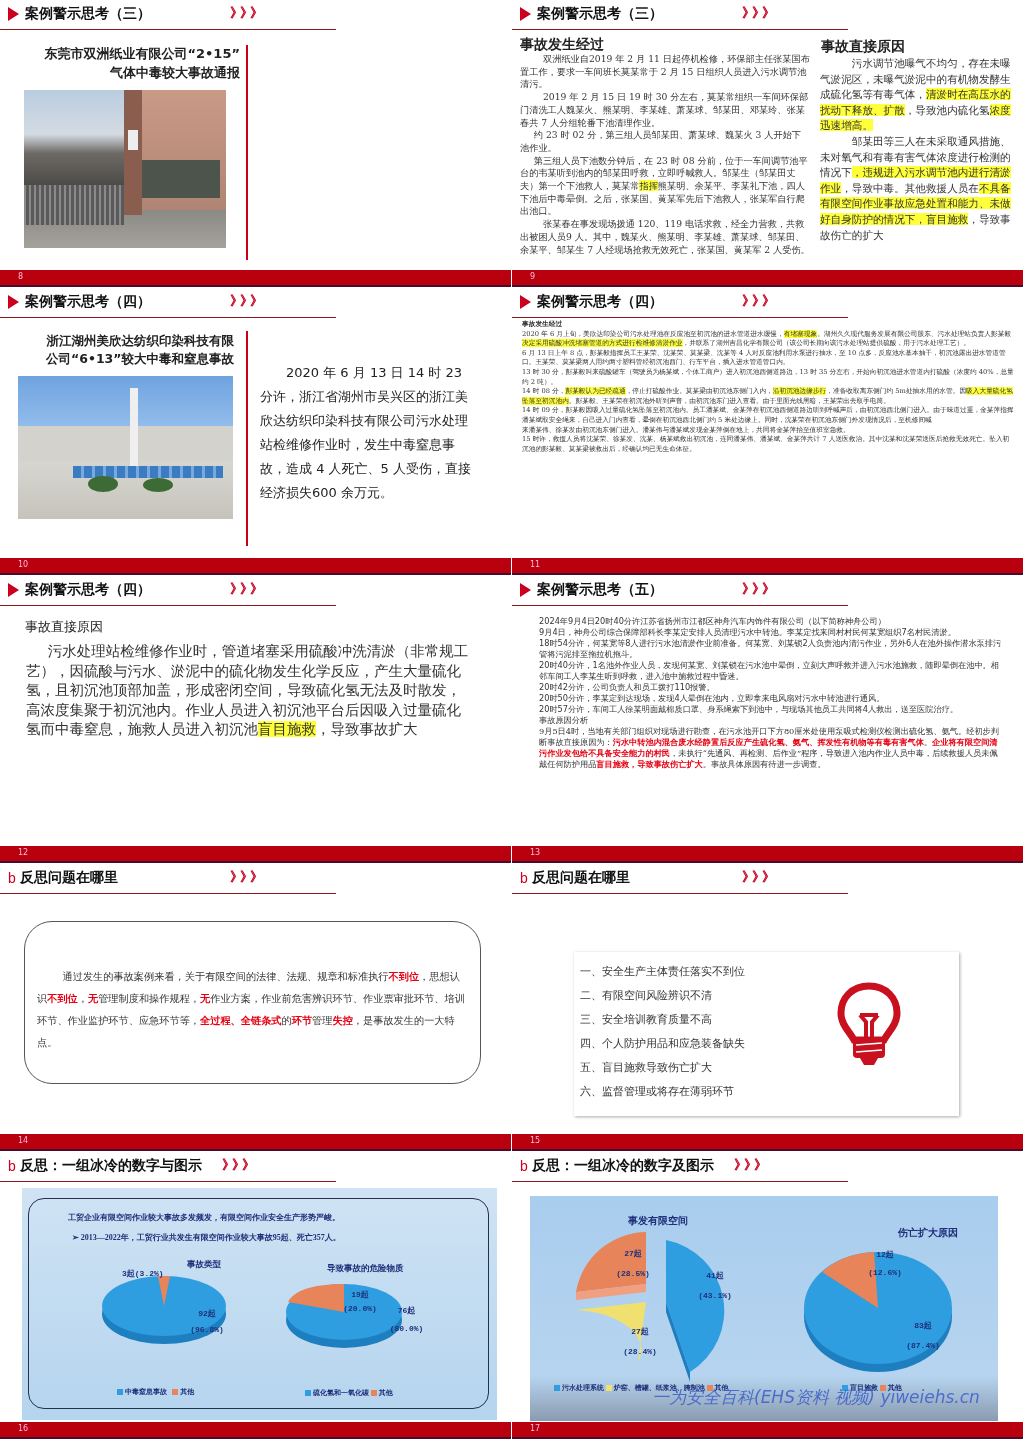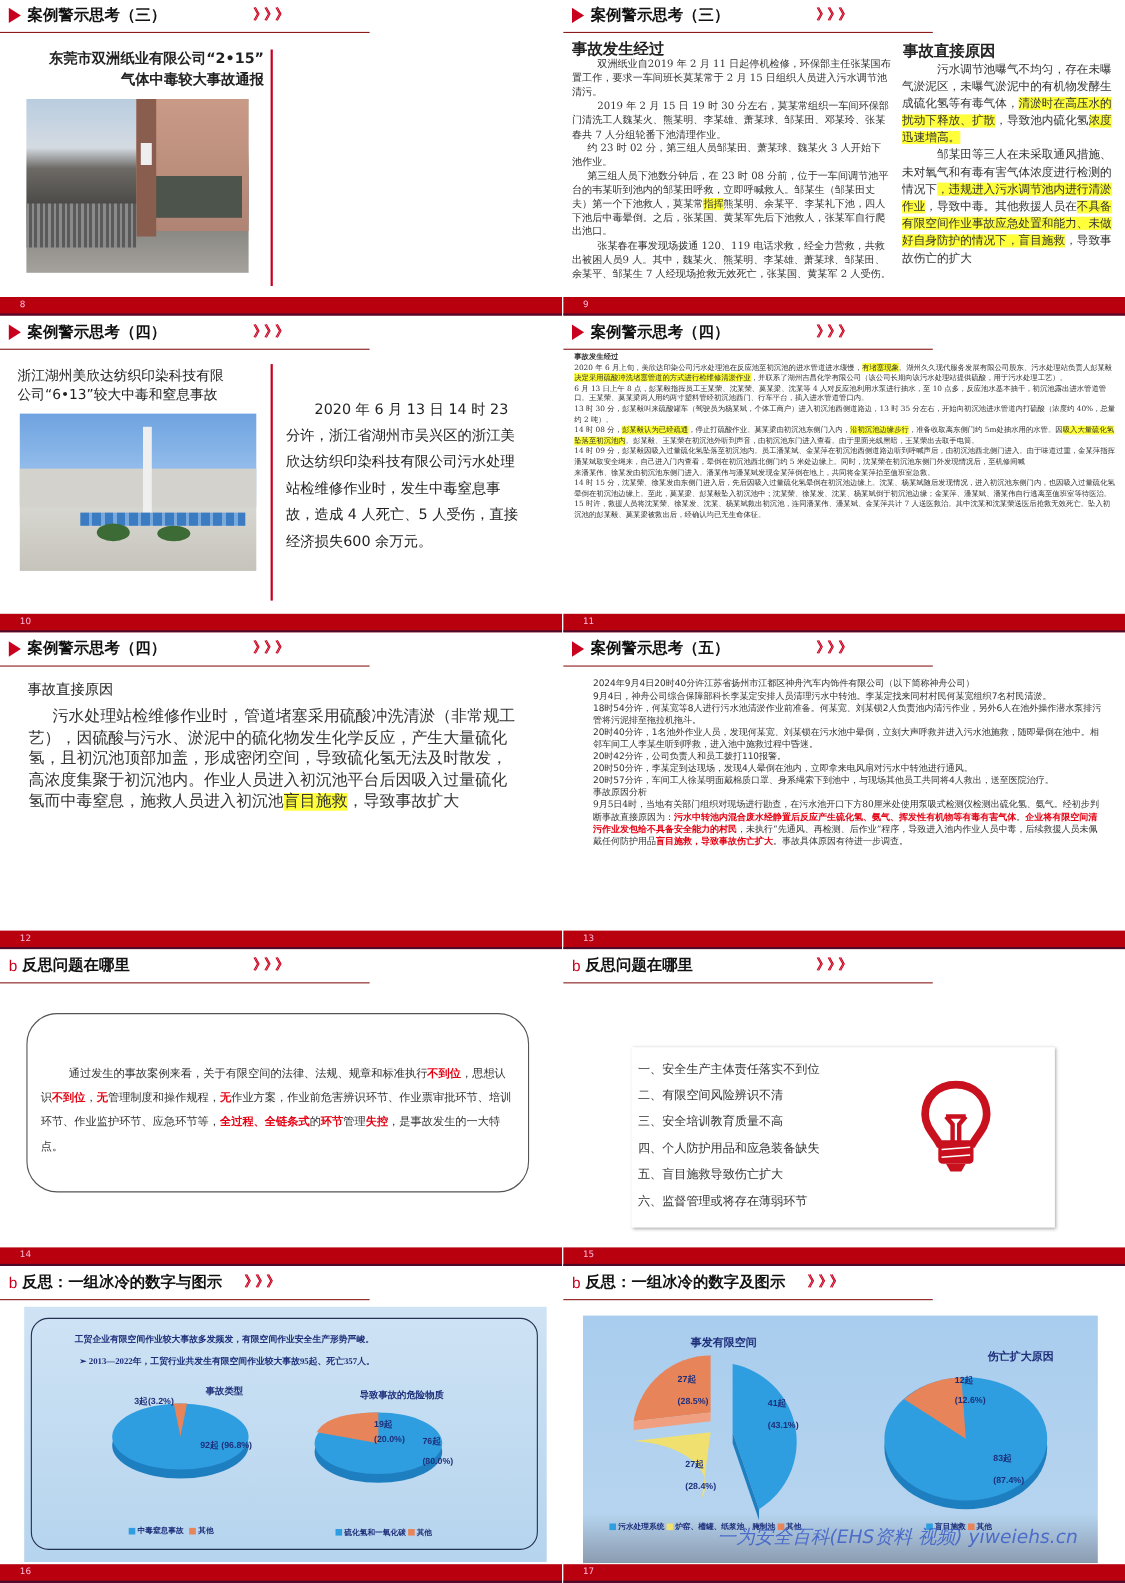--- a/index.html
+++ b/index.html
@@ -11,21 +11,21 @@
 .hdr .t{position:absolute;left:25px;top:5px;font-size:14px;font-weight:bold;color:#111;white-space:nowrap}
 .hdr .t.bt{left:20px}
 .hdr .arr{position:absolute;left:230px;top:4px;font-size:13px;color:#c8001e;letter-spacing:-3px;font-weight:bold}
 .ftr{position:absolute;left:0;bottom:0;width:100%;height:17px;background:#b8000f;border-bottom:2px solid #4a0a2a}
 .ftr span{position:absolute;left:18px;top:2px;font-size:8px;color:#fbd}
 .vline{position:absolute;width:2px;background:#c8001e}
 .photo{position:absolute}
 .hl{background:#ffff3a}
 .red{color:#e60012;font-weight:bold}
 .txt{position:absolute;font-family:"DejaVu Serif","Liberation Serif",serif}
-.pie-lbl{position:absolute;font-family:Liberation Sans, sans-serif;font-size:8px;color:#1e2f7a;font-weight:bold;text-align:left}
+.pie-lbl{position:absolute;font-family:Liberation Mono, monospace;font-size:8px;color:#1e2f7a;font-weight:bold;text-align:center}
 .leg{position:absolute;font-size:7px;color:#1e2f7a;font-weight:bold;font-family:"Liberation Serif",serif;white-space:nowrap}
 .sq{display:inline-block;width:6px;height:6px;vertical-align:middle;margin-right:2px}
 </style>
 </head>
 <body>
 
 <div class="slide" style="left:0;top:0">
   <div class="hdr">
     <div class="tri"></div>
     <div class="t">案例警示思考（三）</div>
@@ -71,21 +71,21 @@
       <span>9</span>
     </div>
 </div>
 
 <div class="slide" style="left:0;top:288px">
   <div class="hdr">
     <div class="tri"></div>
     <div class="t">案例警示思考（四）</div>
     <div class="arr">》》》</div>
   </div>
-  <div style="position:absolute;left:16px;top:44px;width:232px;text-align:left;font-weight:normal;font-size:12.5px;line-height:18px">
+  <div style="position:absolute;left:2px;top:44px;width:232px;text-align:right;font-weight:bold;font-size:12.5px;line-height:18px">
     <div>浙江湖州美欣达纺织印染科技有限</div>
     <div>公司“6•13”较大中毒和窒息事故</div>
   </div>
   <div class="photo" style="left:18px;top:88px;width:215px;height:143px;background:linear-gradient(180deg,#6fa3e0 0%,#9cc3ee 45%,#d6d6d0 60%,#c6c3bb 100%)">
     <div style="position:absolute;left:0;top:50px;width:215px;height:35px;background:#d3d2cd"></div>
     <div style="position:absolute;left:112px;top:12px;width:8px;height:90px;background:#efefef"></div>
     <div style="position:absolute;left:55px;top:90px;width:150px;height:12px;background:repeating-linear-gradient(90deg,#3b7bc1 0 8px,#79a9dc 8px 11px)"></div>
     <div style="position:absolute;left:70px;top:100px;width:30px;height:16px;border-radius:50%;background:#3d6b35"></div>
     <div style="position:absolute;left:125px;top:102px;width:30px;height:14px;border-radius:50%;background:#3d6b35"></div>
   </div>
@@ -103,21 +103,20 @@
     <div class="arr">》》》</div>
   </div>
   <div class="txt" style="left:10px;top:32px;width:492px;font-size:6.7px;line-height:9.6px;color:#333">
     <p style="font-weight:bold;font-family:'DejaVu Sans',sans-serif">事故发生经过</p>
     <p><span>2020 年 6 月上旬，美欣达印染公司污水处理池在反应池至初沉池的进水管道进水缓慢，</span><span class="hl">有堵塞现象</span><span>。湖州久久现代服务发展有限公司股东、污水处理站负责人彭某毅</span><span class="hl">决定采用硫酸冲洗堵塞管道的方式进行检维修清淤作业</span><span>，并联系了湖州吉昌化学有限公司（该公司长期向该污水处理站提供硫酸，用于污水处理工艺）。</span></p>
     <p>6 月 13 日上午 8 点，彭某毅指挥员工王某荣、沈某荣、莫某梁、沈某等 4 人对反应池利用水泵进行抽水，至 10 点多，反应池水基本抽干，初沉池露出进水管道管口。王某荣、莫某梁两人用约两寸塑料管经初沉池西门、行车平台，插入进水管道管口内。</p>
     <p>13 时 30 分，彭某毅叫来硫酸罐车（驾驶员为杨某斌，个体工商户）进入初沉池西侧道路边，13 时 35 分左右，开始向初沉池进水管道内打硫酸（浓度约 40%，总量约 2 吨）。</p>
     <p><span>14 时 08 分，</span><span class="hl">彭某毅认为已经疏通</span><span>，停止打硫酸作业。莫某梁由初沉池东侧门入内，</span><span class="hl">沿初沉池边缘步行</span><span>，准备收取离东侧门约 5m处抽水用的水管。因</span><span class="hl">吸入大量硫化氢坠落至初沉池内</span><span>。彭某毅、王某荣在初沉池外听到声音，由初沉池东门进入查看。由于里面光线黑暗，王某荣出去取手电筒。</span></p>
     <p>14 时 09 分，彭某毅因吸入过量硫化氢坠落至初沉池内。员工潘某斌、金某萍在初沉池西侧道路边听到呼喊声后，由初沉池西北侧门进入。由于味道过重，金某萍指挥潘某斌取安全绳来，自己进入门内查看，晕倒在初沉池西北侧门约 5 米处边缘上。同时，沈某荣在初沉池东侧门外发现情况后，至机修间喊</p>
     <p>来潘某伟、徐某发由初沉池东侧门进入。潘某伟与潘某斌发现金某萍倒在地上，共同将金某萍抬至值班室急救。</p>
-    <p>14 时 15 分，沈某荣、徐某发由东侧门进入后，先后因吸入过量硫化氢晕倒在初沉池边缘上。沈某、杨某斌随后发现情况，进入初沉池东侧门内，也因吸入过量硫化氢晕倒在初沉池边缘上。至此，莫某梁、彭某毅坠入初沉池中；沈某荣、徐某发、沈某、杨某斌倒于初沉池边缘；金某萍、潘某斌、潘某伟自行逃离至值班室等待医治。</p>
     <p>15 时许，救援人员将沈某荣、徐某发、沈某、杨某斌救出初沉池，连同潘某伟、潘某斌、金某萍共计 7 人送医救治。其中沈某和沈某荣送医后抢救无效死亡。坠入初沉池的彭某毅、莫某梁被救出后，经确认均已无生命体征。</p>
   </div>
   <div class="ftr">
       <span>11</span>
     </div>
 </div>
 
 <div class="slide" style="left:0;top:576px">
   <div class="hdr">
     <div class="tri"></div>

